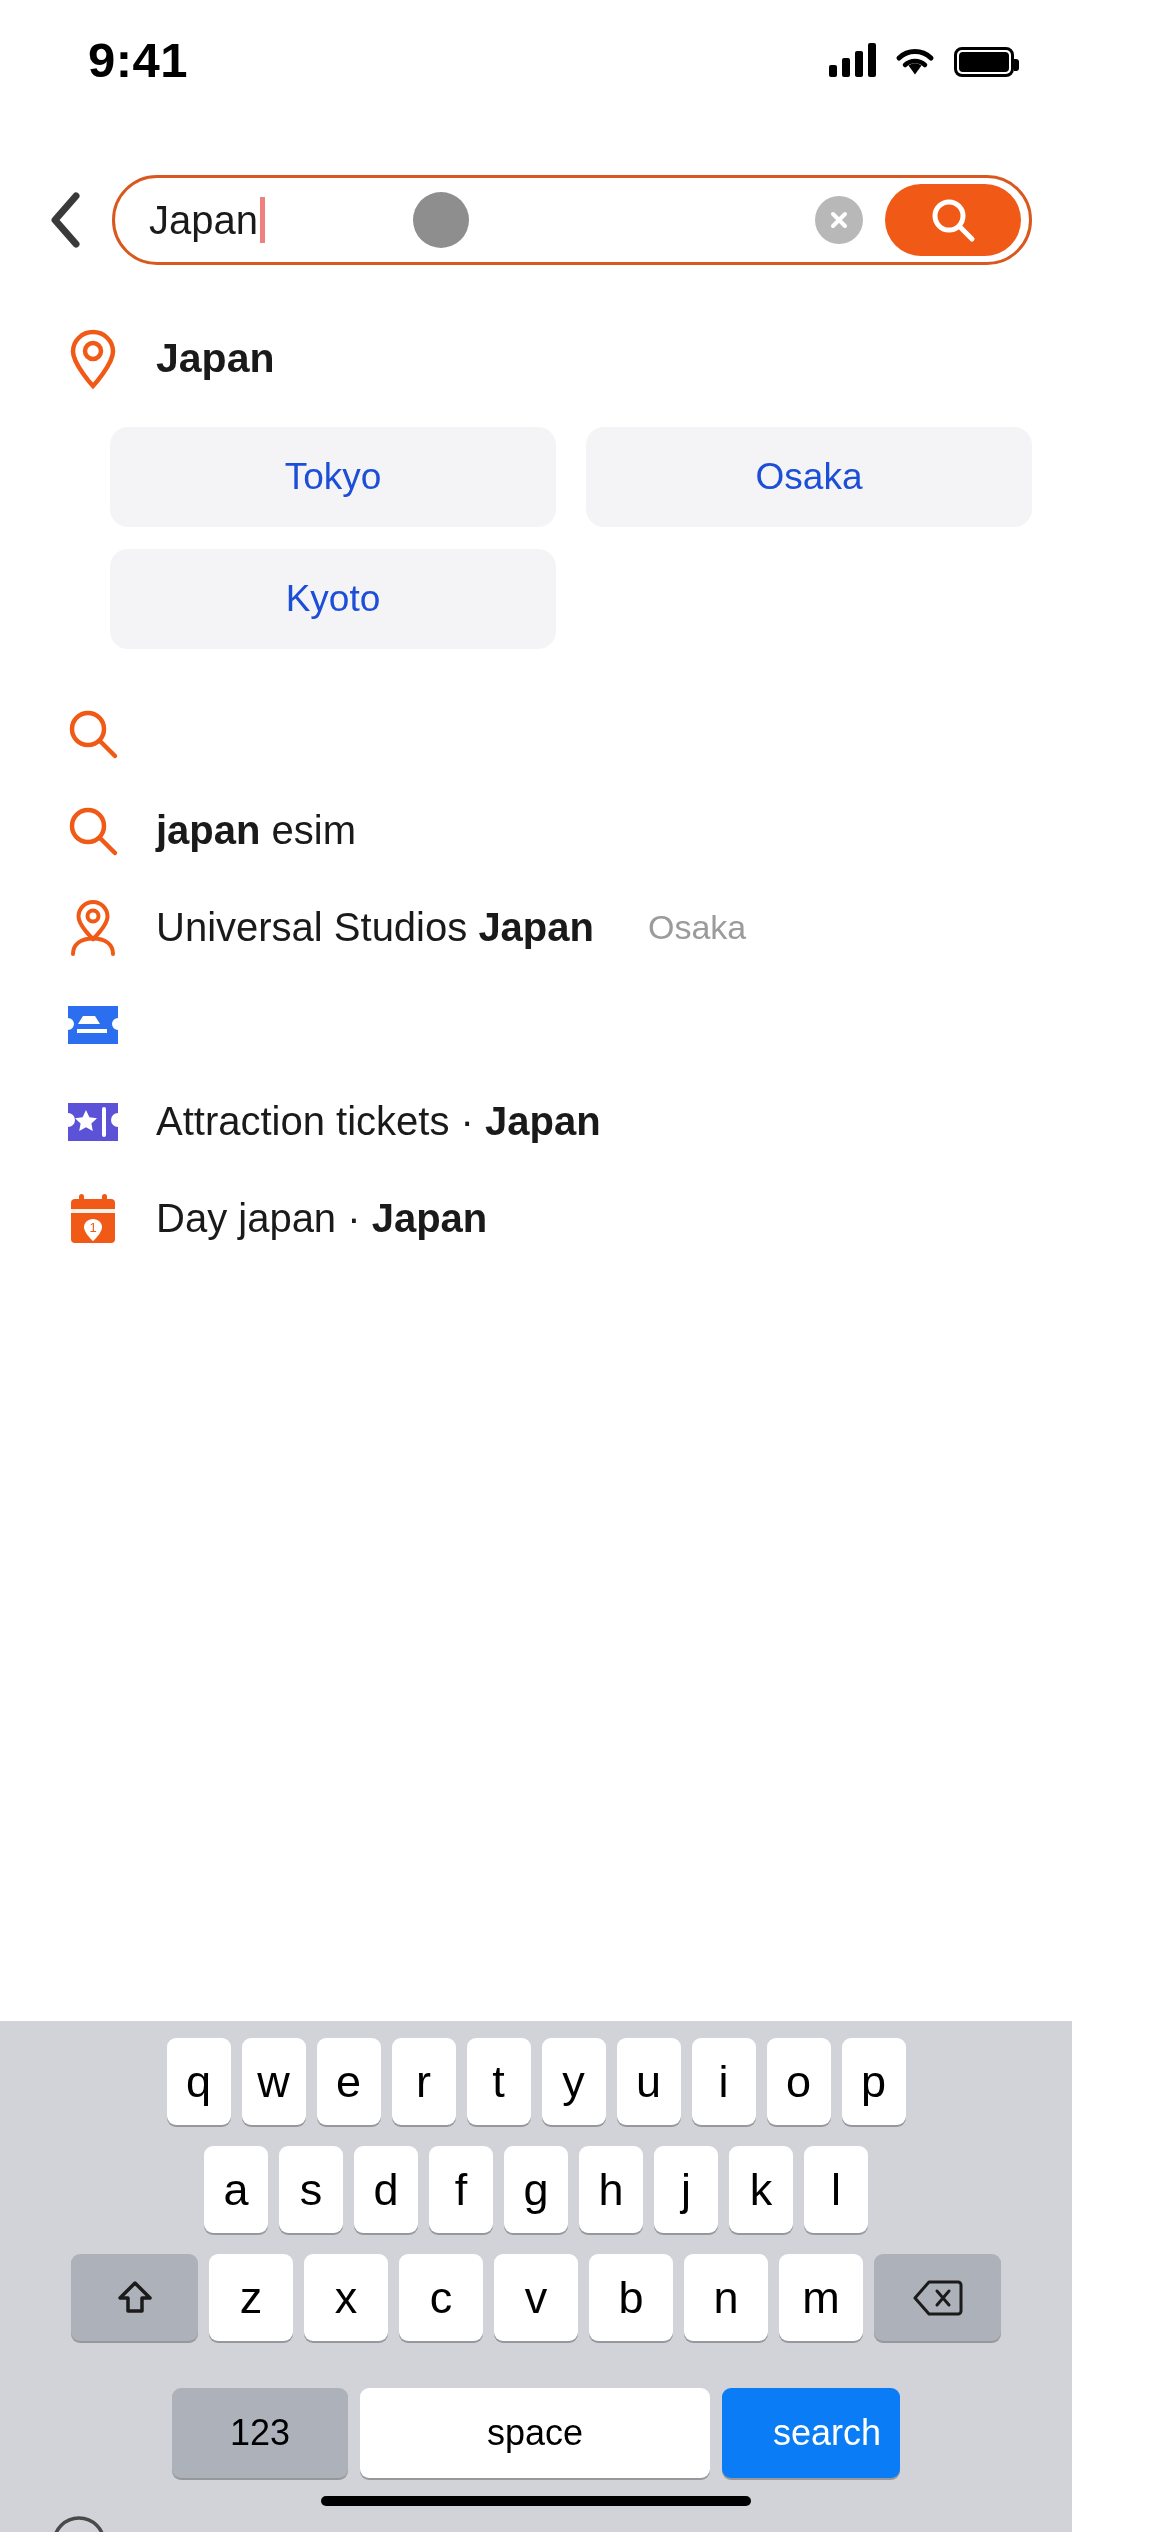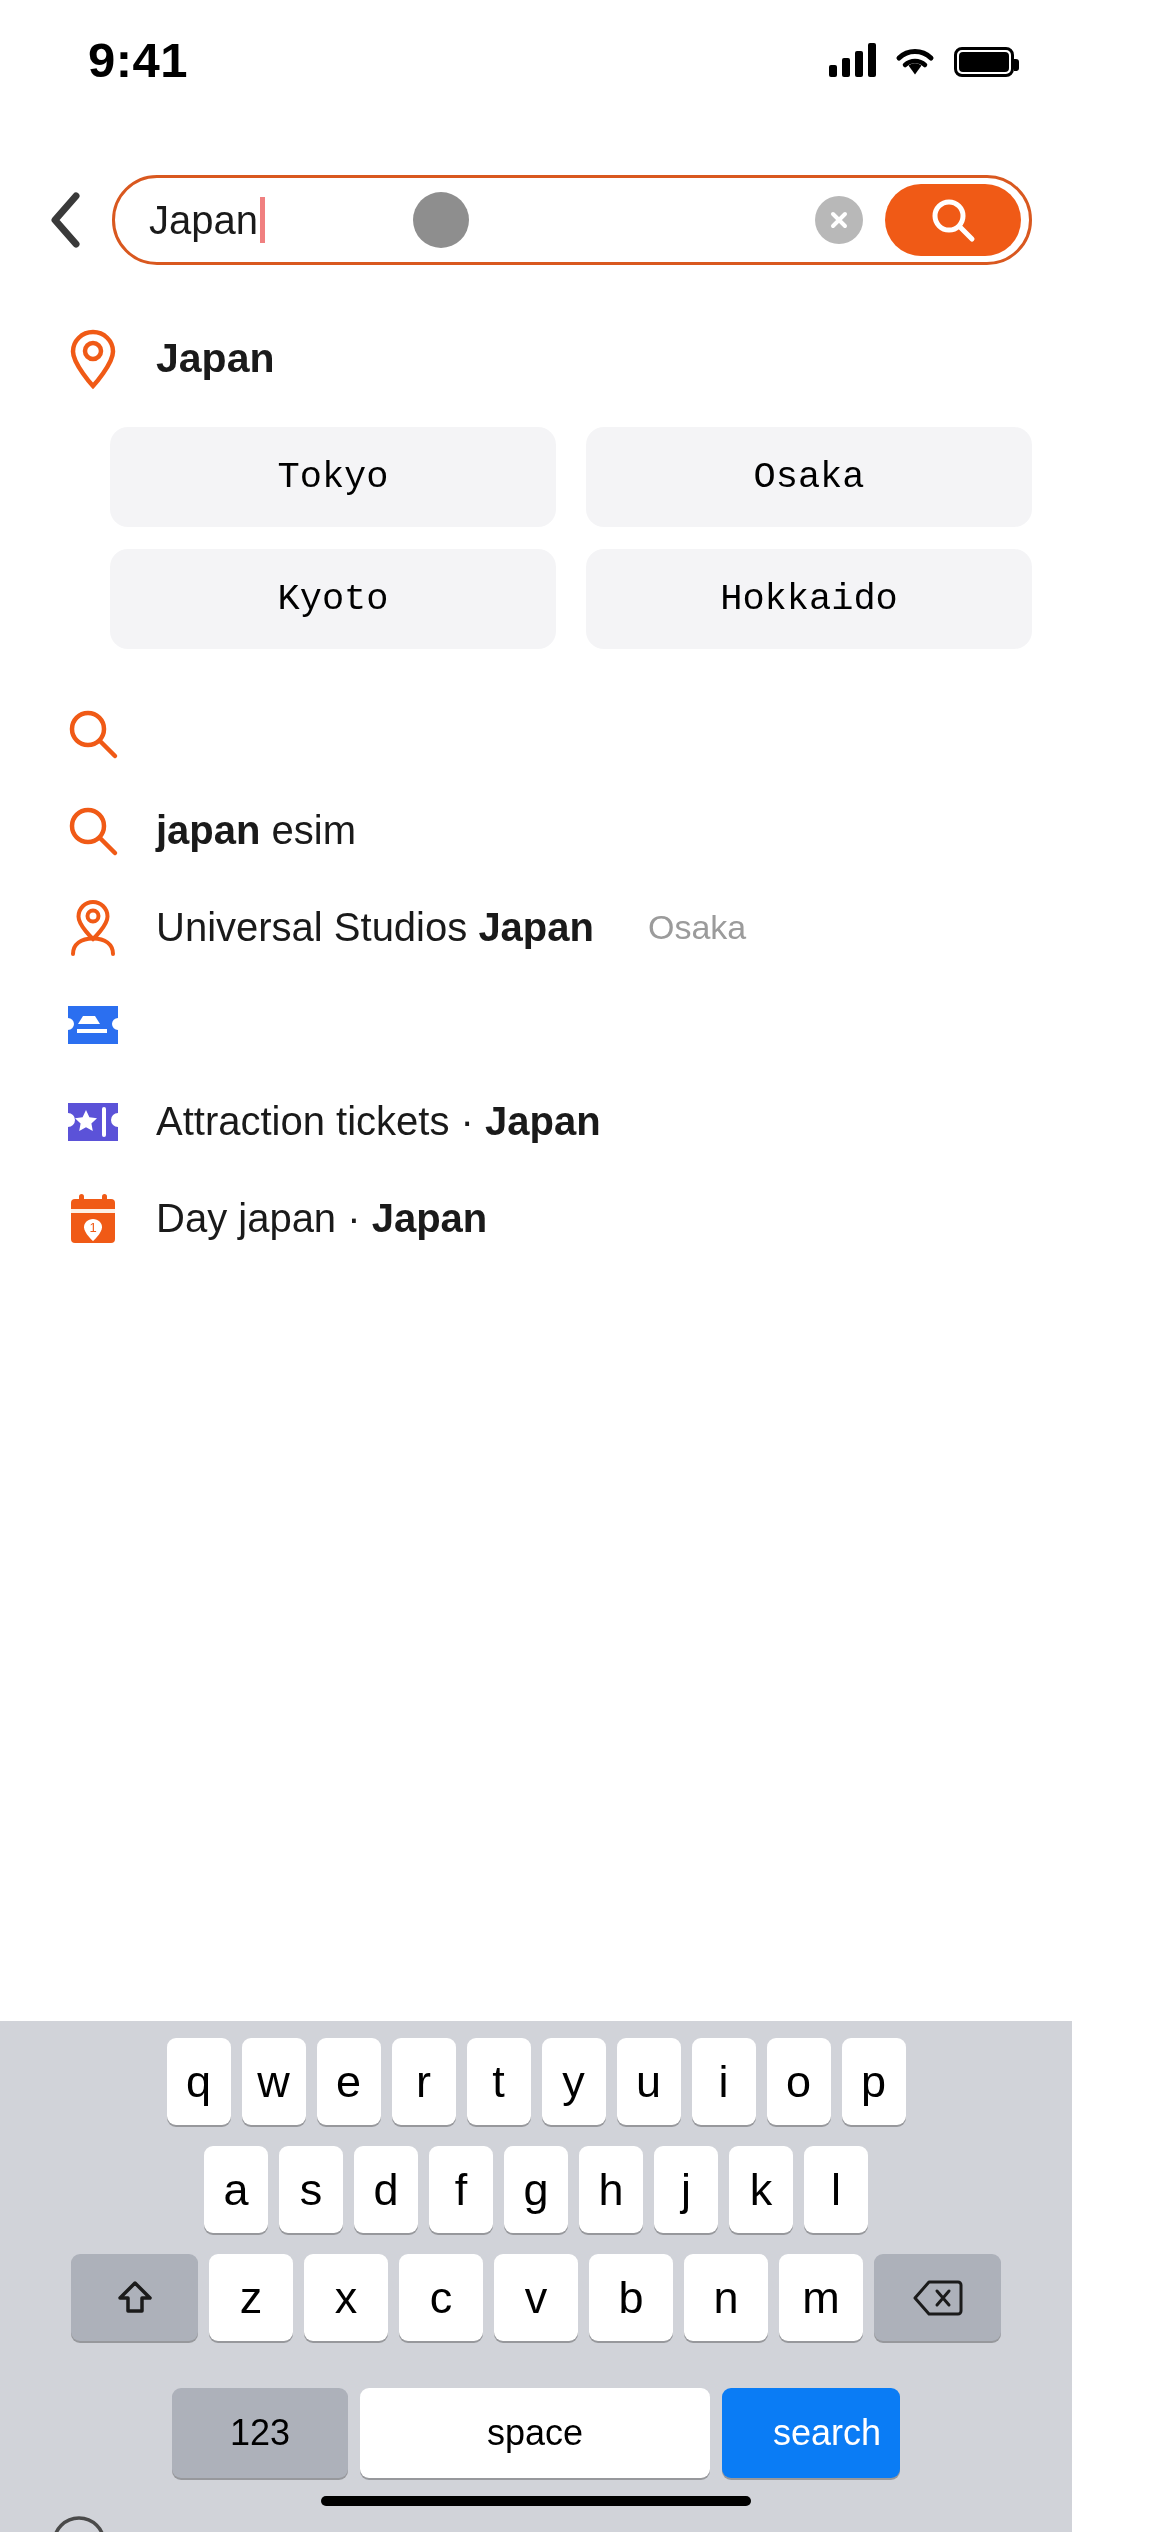--- a/index.html
+++ b/index.html
@@ -83,21 +83,21 @@
   .sugsub { font-size:34px; color:#9b9b9b; margin-left:24px; }
   .row-title { font-size:41px; font-weight:700; color:#1a1a1a; }
 
   .chipgrid {
     display:grid; grid-template-columns:1fr 1fr; gap:22px 30px;
     padding:14px 40px 18px 110px; margin-top:6px;
   }
   .chip {
     height:100px; background:#f4f4f6; border-radius:18px;
     display:flex; align-items:center; justify-content:center;
-    font-size:37px; color:#000000;font-family:Liberation Mono, monospace;
+    font-size:37px; color:#1d4ed8;
   }
 
   
   .keyboard {
     position:absolute; left:0; right:0; bottom:0; height:511px;
     background:#d1d3d9; padding-top:17px;
   }
   .krow { display:flex; justify-content:center; align-items:center; margin-bottom:21px; }
   .krow.r1 { gap:11px; padding:0 6px; }
   .krow.r2 { gap:11px; padding:0 6px; }
@@ -180,21 +180,20 @@
           <circle cx="24" cy="23" r="8" stroke="#f05a16" stroke-width="4.5" fill="none"></circle>
         </svg>
       </div>
       <span class="row-title">Japan</span>
     </div>
 
     <div class="chipgrid">
       <div class="chip">Tokyo</div>
       <div class="chip">Osaka</div>
       <div class="chip">Kyoto</div>
-      <div class="chip">Hokkaido</div>
     </div>
 
     <div class="sugrow" style="margin-top:18px;">
       <div class="sugicon">
         <svg width="56" height="56" viewBox="0 0 56 56">
           <circle cx="23" cy="23" r="16" stroke="#f05a16" stroke-width="4.5" fill="none"></circle>
           <path d="M35 35 L50 50" stroke="#f05a16" stroke-width="4.5" stroke-linecap="round"></path>
         </svg>
       </div>
     </div>

